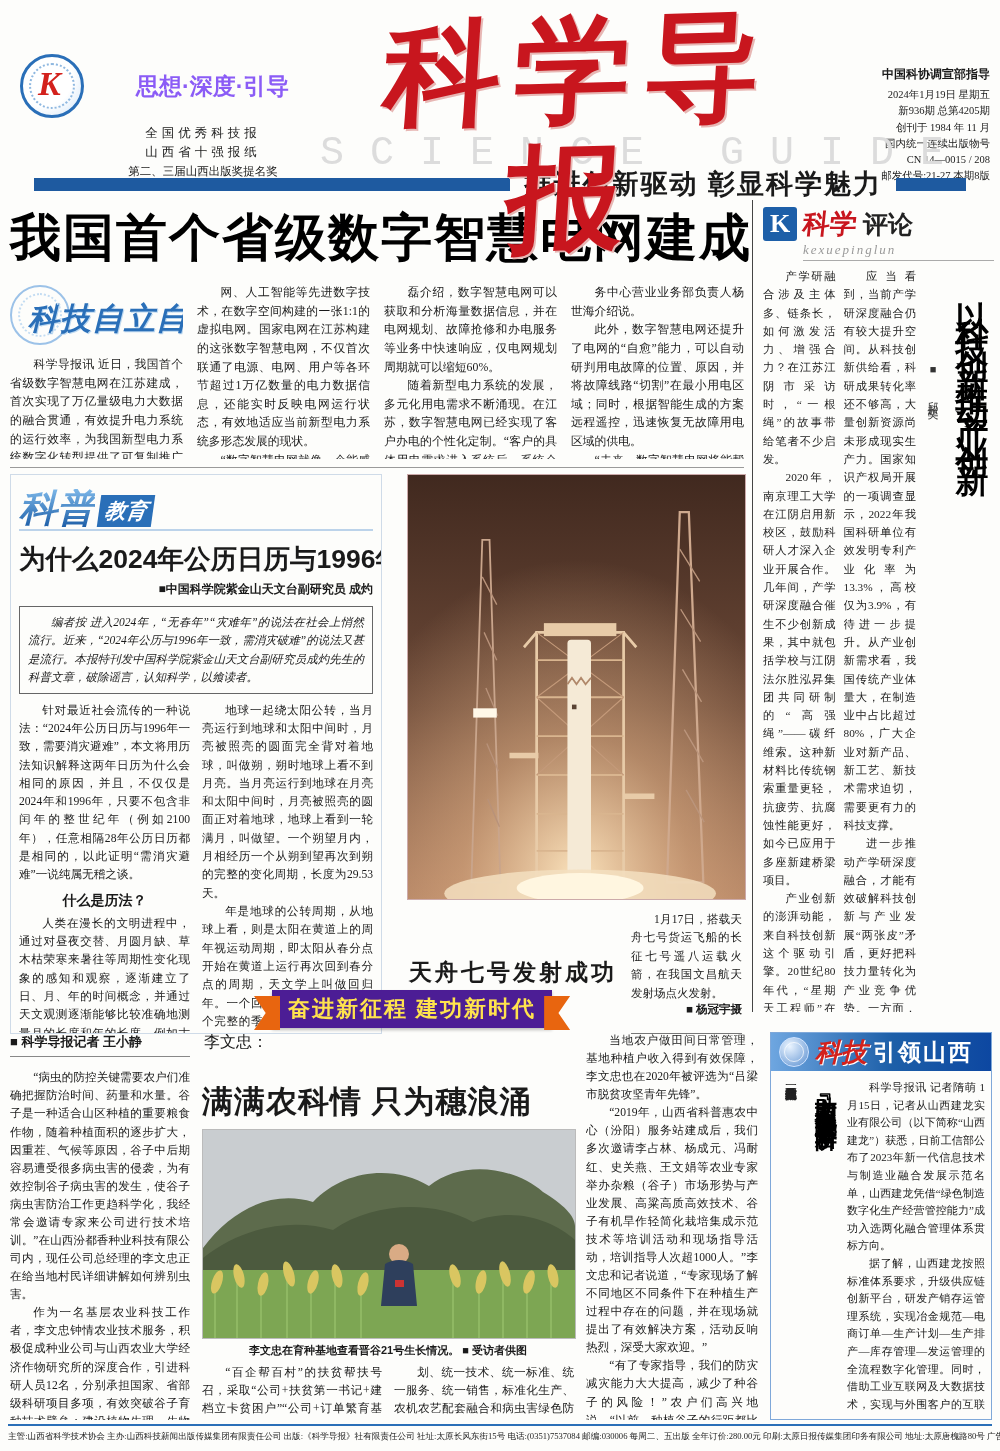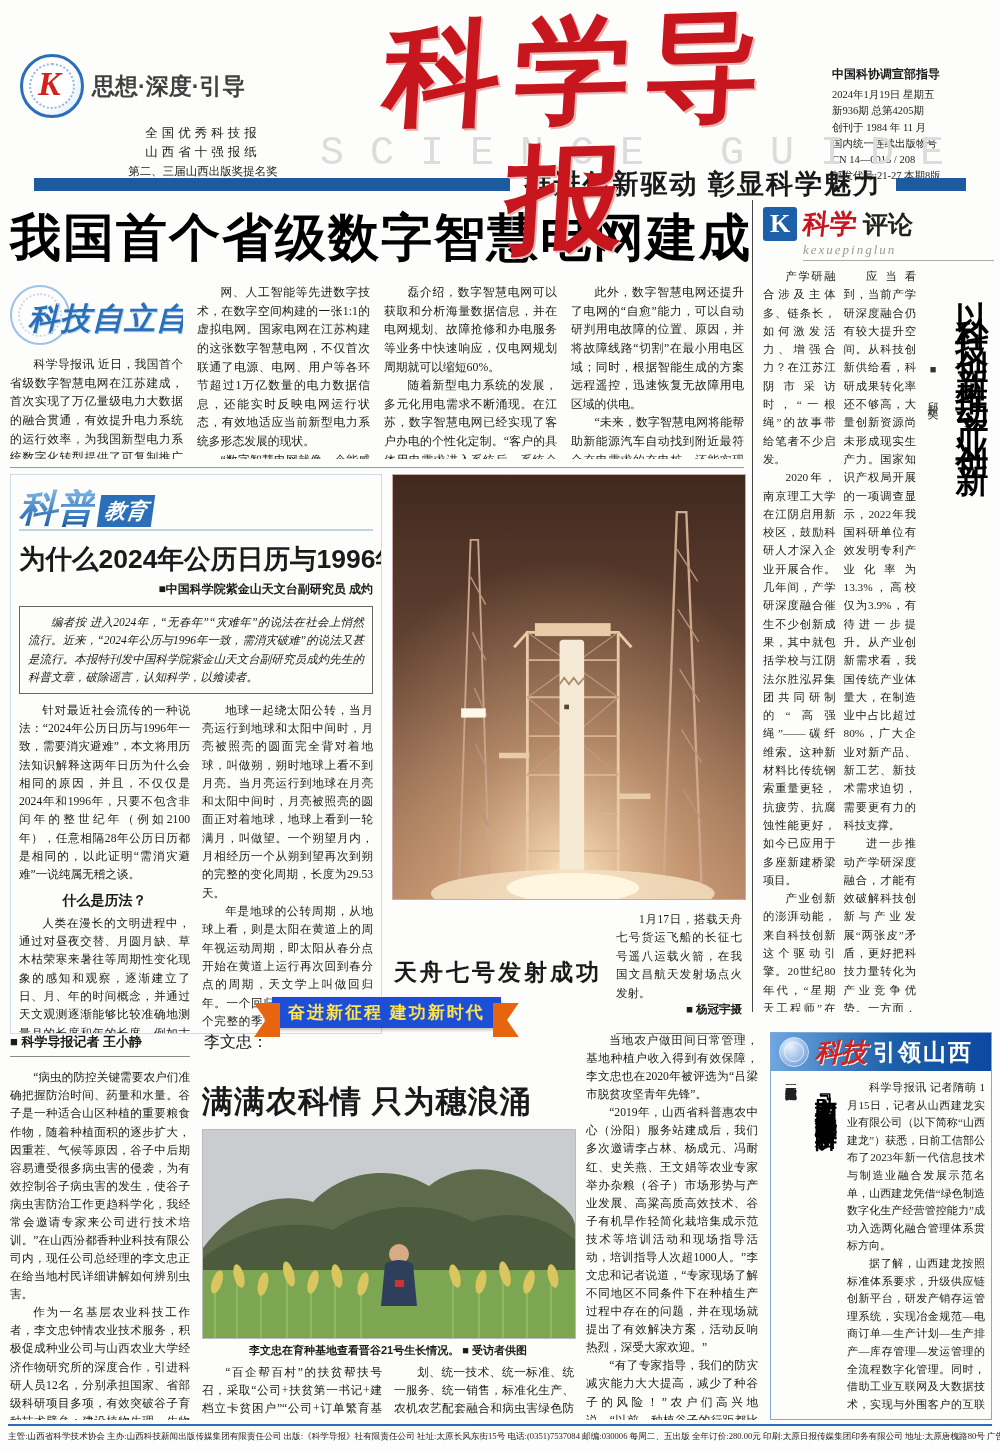--- a/index.html
+++ b/index.html
@@ -7,31 +7,31 @@
         font-family:"Liberation Serif","DejaVu Serif",serif;color:#1a1a1a;}
   
   .masthead{display:flex;height:168px;padding:6px 10px 0 20px;box-sizing:border-box;}
   .mh-left{width:300px;padding-top:48px;}
   .mh-left-top{display:flex;align-items:center;gap:8px;}
   .logo-circle{position:relative;width:58px;height:58px;border-radius:50%;border:3px solid #2a6fb8;flex:0 0 auto;
                background:radial-gradient(circle at 35% 35%,#ffffff 55%,#cfe3f7);}
   .logo-circle::after{content:"";position:absolute;inset:6px;border-radius:50%;border:2px dotted #8fb8e0;}
   .logo-k{position:absolute;left:15px;top:8px;font-family:"Liberation Serif",serif;font-style:italic;font-weight:bold;
           font-size:34px;color:#d3211c;}
-  .mh-slogan{font-family:"Liberation Sans","DejaVu Sans",sans-serif;font-weight:bold;font-size:23px;color:#404040;}
+  .mh-slogan{font-family:"Liberation Sans","DejaVu Sans",sans-serif;font-weight:bold;font-size:23px;color:#8b5cf6;margin-left:44px;}
   .mh-awards{margin-top:6px;padding-left:66px;text-align:center;}
   .mh-awards div{font-size:12.5px;letter-spacing:4px;line-height:1.55;white-space:nowrap;}
   .mh-awards div:last-child{letter-spacing:0;font-size:11.5px;}
   .mh-center{flex:1;position:relative;text-align:center;}
   .mh-title{position:relative;z-index:2;font-size:116px;line-height:1.1;font-weight:bold;color:#c8161e;
             font-family:"DejaVu Serif","Liberation Serif",serif;letter-spacing:14px;
             transform:skewX(-5deg) rotate(-1.5deg);text-shadow:2px 2px 0 #e7b7b4;}
   .mh-en{position:absolute;left:0;right:0;bottom:-8px;z-index:1;font-family:Liberation Mono, monospace;
          font-size:40px;color:#dcdcdc;letter-spacing:26px;white-space:nowrap;}
-  .mh-right{width:158px;padding-top:60px;}
+  .mh-right{width:158px;padding-top:60px;text-align:right;}
   .mh-guidance{font-family:"Liberation Sans",sans-serif;font-weight:bold;font-size:12px;margin-bottom:4px;white-space:nowrap;}
   .mh-info div{font-size:10.5px;line-height:1.55;white-space:nowrap;}
   
   .slogan-bar{display:flex;align-items:center;height:32px;padding:0 34px;box-sizing:border-box;gap:14px;}
   .bar{height:13px;background:#1e5aa0;}
   .bar-l{flex:1 1 430px;}
   .bar-r{flex:0 0 70px;}
   .slogan-text{font-family:"Liberation Sans",sans-serif;font-weight:bold;font-size:27px;letter-spacing:2px;white-space:nowrap;}
   
   .rowB{display:flex;height:812px;}
@@ -43,21 +43,21 @@
   .para{margin:0;text-indent:2em;}
   .badge-zili{position:relative;height:66px;margin-bottom:6px;}
   .badge-zili::before{content:"";position:absolute;left:0;top:2px;width:56px;height:56px;border-radius:50%;
                       border:2px solid #9cc2e8;}
   .badge-zili::after{content:"";position:absolute;left:8px;top:10px;width:40px;height:40px;border-radius:50%;
                      border:2px dotted #c3dcf2;}
   .badge-zili span{position:absolute;left:18px;top:12px;font-family:"Liberation Sans",sans-serif;font-weight:900;
                    font-size:31px;color:#2a6fb8;font-style:italic;letter-spacing:1px;text-shadow:1px 1px 0 #bcd8f0;white-space:nowrap;}
   .ms-divider{border:none;border-top:1px solid #9a9a9a;margin:8px 0 6px 0;}
   
-  .mid-band{display:flex;gap:10px;height:560px;}
+  .mid-band{display:flex;gap:25px;height:560px;}
   .kepu{width:372px;box-sizing:border-box;border:1px solid #cfdbe8;padding:6px 8px;overflow:hidden;}
   .kepu-badge{display:flex;align-items:flex-end;gap:4px;height:46px;border-bottom:2px solid #bcd3ea;padding-bottom:2px;}
   .kepu-b1{font-family:"Liberation Sans",sans-serif;font-weight:900;font-style:italic;font-size:38px;line-height:1;
            background:linear-gradient(180deg,#7db7e8,#1d5fa8);-webkit-background-clip:text;background-clip:text;color:transparent;}
   .kepu-b2{font-family:"Liberation Sans",sans-serif;font-weight:bold;font-style:italic;font-size:21px;color:#fff;
            background:#2a6fb8;padding:2px 6px;transform:skewX(-8deg);}
   .kepu-title{font-family:"Liberation Sans",sans-serif;font-weight:900;font-size:26.5px;margin:10px 0 4px 0;white-space:nowrap;}
   .kepu-byline{font-family:"Liberation Sans",sans-serif;font-weight:bold;font-size:12px;text-align:right;margin-bottom:8px;}
   .ed-note{border:1px solid #666;padding:6px 8px;font-size:11.5px;line-height:1.6;text-align:justify;margin-bottom:8px;}
   .ed-note .para{text-indent:2em;font-style:italic;}
@@ -67,22 +67,22 @@
   
   .rocket-fig{flex:1;display:flex;flex-direction:column;}
   .rocket-img{width:100%;height:458px;display:block;border:1px solid #caa;}
   .rocket-cap{display:flex;gap:14px;padding:10px 2px 0 2px;}
   .rc-title{font-family:"Liberation Sans",sans-serif;font-weight:bold;font-size:23px;letter-spacing:3px;white-space:nowrap;
             align-self:center;}
   .rc-right{flex:1;border-bottom:1px solid #777;padding-bottom:16px;}
   .rc-text{font-size:11.5px;line-height:1.6;text-align:justify;text-indent:2em;margin:0;}
   .rc-credit{font-size:11.5px;text-align:right;font-weight:bold;}
   
-  .ribbon{position:absolute;left:272px;bottom:-16px;z-index:5;background:#1d4ed8;color:#ffe34d;
-          font-family:"Liberation Sans",sans-serif;font-weight:900;font-size:17px;letter-spacing:2px;
+  .ribbon{position:absolute;left:272px;bottom:-16px;z-index:5;background:#4c1d95;color:#ffe34d;
+          font-family:"Liberation Sans",sans-serif;font-weight:900;font-size:22px;letter-spacing:2px;
           padding:4px 16px;white-space:nowrap;box-shadow:0 2px 3px rgba(0,0,0,.25);}
   .ribbon::before,.ribbon::after{content:"";position:absolute;top:6px;width:26px;height:34px;background:#e8650f;z-index:-1;}
   .ribbon::before{left:-18px;clip-path:polygon(0 0,100% 0,100% 100%,0 100%,45% 50%);}
   .ribbon::after{right:-18px;clip-path:polygon(0 0,100% 0,55% 50%,100% 100%,0 100%);}
   
   .comment{flex:1;border-left:1px solid #444;box-sizing:border-box;padding:6px 6px 0 10px;display:flex;flex-direction:column;}
   .cm-badge{display:flex;align-items:center;gap:6px;}
   .cm-k{width:34px;height:34px;background:#1d5fa8;color:#fff;font-family:"Liberation Serif",serif;font-weight:bold;
         font-size:26px;display:flex;align-items:center;justify-content:center;border-radius:3px;}
   .cm-cn1{font-family:"DejaVu Serif",serif;font-weight:bold;font-size:27px;color:#c8161e;transform:skewX(-6deg);}
@@ -191,20 +191,21 @@
           <div class="ms-col">
               <p class="para">网、人工智能等先进数字技术，在数字空间构建的一张1:1的虚拟电网。国家电网在江苏构建的这张数字智慧电网，不仅首次联通了电源、电网、用户等各环节超过1万亿数量的电力数据信息，还能实时反映电网运行状态，有效地适应当前新型电力系统多形态发展的现状。</p>
               <p class="para">“数字智慧电网就像一个能感知、会思考、可进化的‘大脑’，改变了电网的运营模式。”国网江苏信息通信分公司副总经理韦</p>
             </div>
           <div class="ms-col">
               <p class="para">磊介绍，数字智慧电网可以获取和分析海量数据信息，并在电网规划、故障抢修和办电服务等业务中快速响应，仅电网规划周期就可以缩短60%。</p>
               <p class="para">随着新型电力系统的发展，多元化用电需求不断涌现。在江苏，数字智慧电网已经实现了客户办电的个性化定制。“客户的具体用电需求进入系统后，系统会根据地域特点和历史用电情况等因素综合研判，为客户量身定制用电方案。”国网江苏电力营销服</p>
             </div>
           <div class="ms-col">
             <div>
+                <p class="para">务中心营业业务部负责人杨世海介绍说。</p>
                 <p class="para">此外，数字智慧电网还提升了电网的“自愈”能力，可以自动研判用电故障的位置、原因，并将故障线路“切割”在最小用电区域；同时，根据智能生成的方案远程遥控，迅速恢复无故障用电区域的供电。</p>
                 <p class="para">“未来，数字智慧电网将能帮助新能源汽车自动找到附近最符合充电需求的充电桩，还能实现分布式光伏高性价比安装、就近消纳。”韦磊说。</p>
               </div>
 
           </div>
         </div>
       </section>
 
       <hr class="ms-divider">
 

